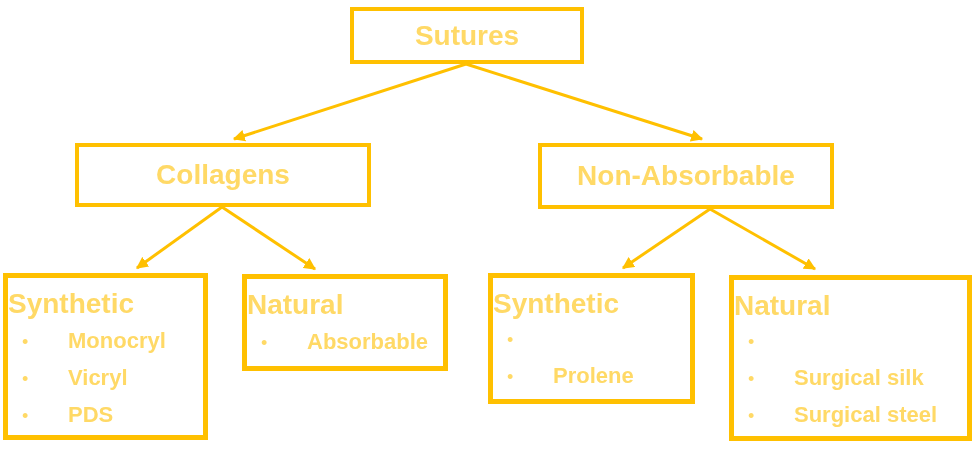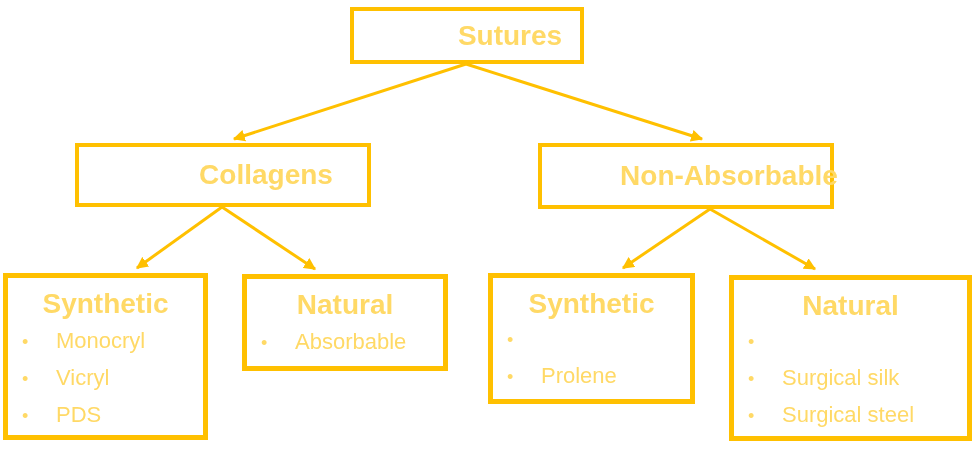--- a/index.html
+++ b/index.html
@@ -32,24 +32,22 @@
     color:var(--text-gold);
   }
   .node.leaf{border-width:5px;}
   .node-label{
     display:flex;align-items:center;justify-content:center;
     width:100%;height:100%;
     font-weight:bold;
     font-size:28px;
     color:var(--text-gold);
     white-space:nowrap;
-    margin-left:43px;
   }
   .leaf-title{
-    text-align:center;
     font-weight:bold;
     font-size:28px;
     margin-top:10px;
     line-height:32px;
     color:var(--text-gold);
   }
   .leaf-list{
     margin-top:3px;
   }
   .leaf-item{
@@ -60,21 +58,21 @@
     padding-left:14px;
     color:var(--text-gold);
     white-space:nowrap;
   }
   .bullet{
     width:20px;
     flex:0 0 20px;
     font-size:18px;
     text-align:left;
   }
-  .item-text{margin-left:14px;}
+  .item-text{margin-left:26px;font-weight:bold;}
   
   .n-sutures      {left:350px;top:7px;  width:234px;height:57px;}
   .n-absorbable   {left:75px; top:143px;width:296px;height:64px;}
   .n-nonabsorbable{left:538px;top:143px;width:296px;height:66px;}
   .n-abs-synth    {left:3px;  top:273px;width:205px;height:167px;}
   .n-abs-natural  {left:242px;top:274px;width:206px;height:97px;}
   .n-non-synth    {left:488px;top:273px;width:207px;height:131px;}
   .n-non-natural  {left:729px;top:275px;width:243px;height:166px;}
 </style>
 </head>

